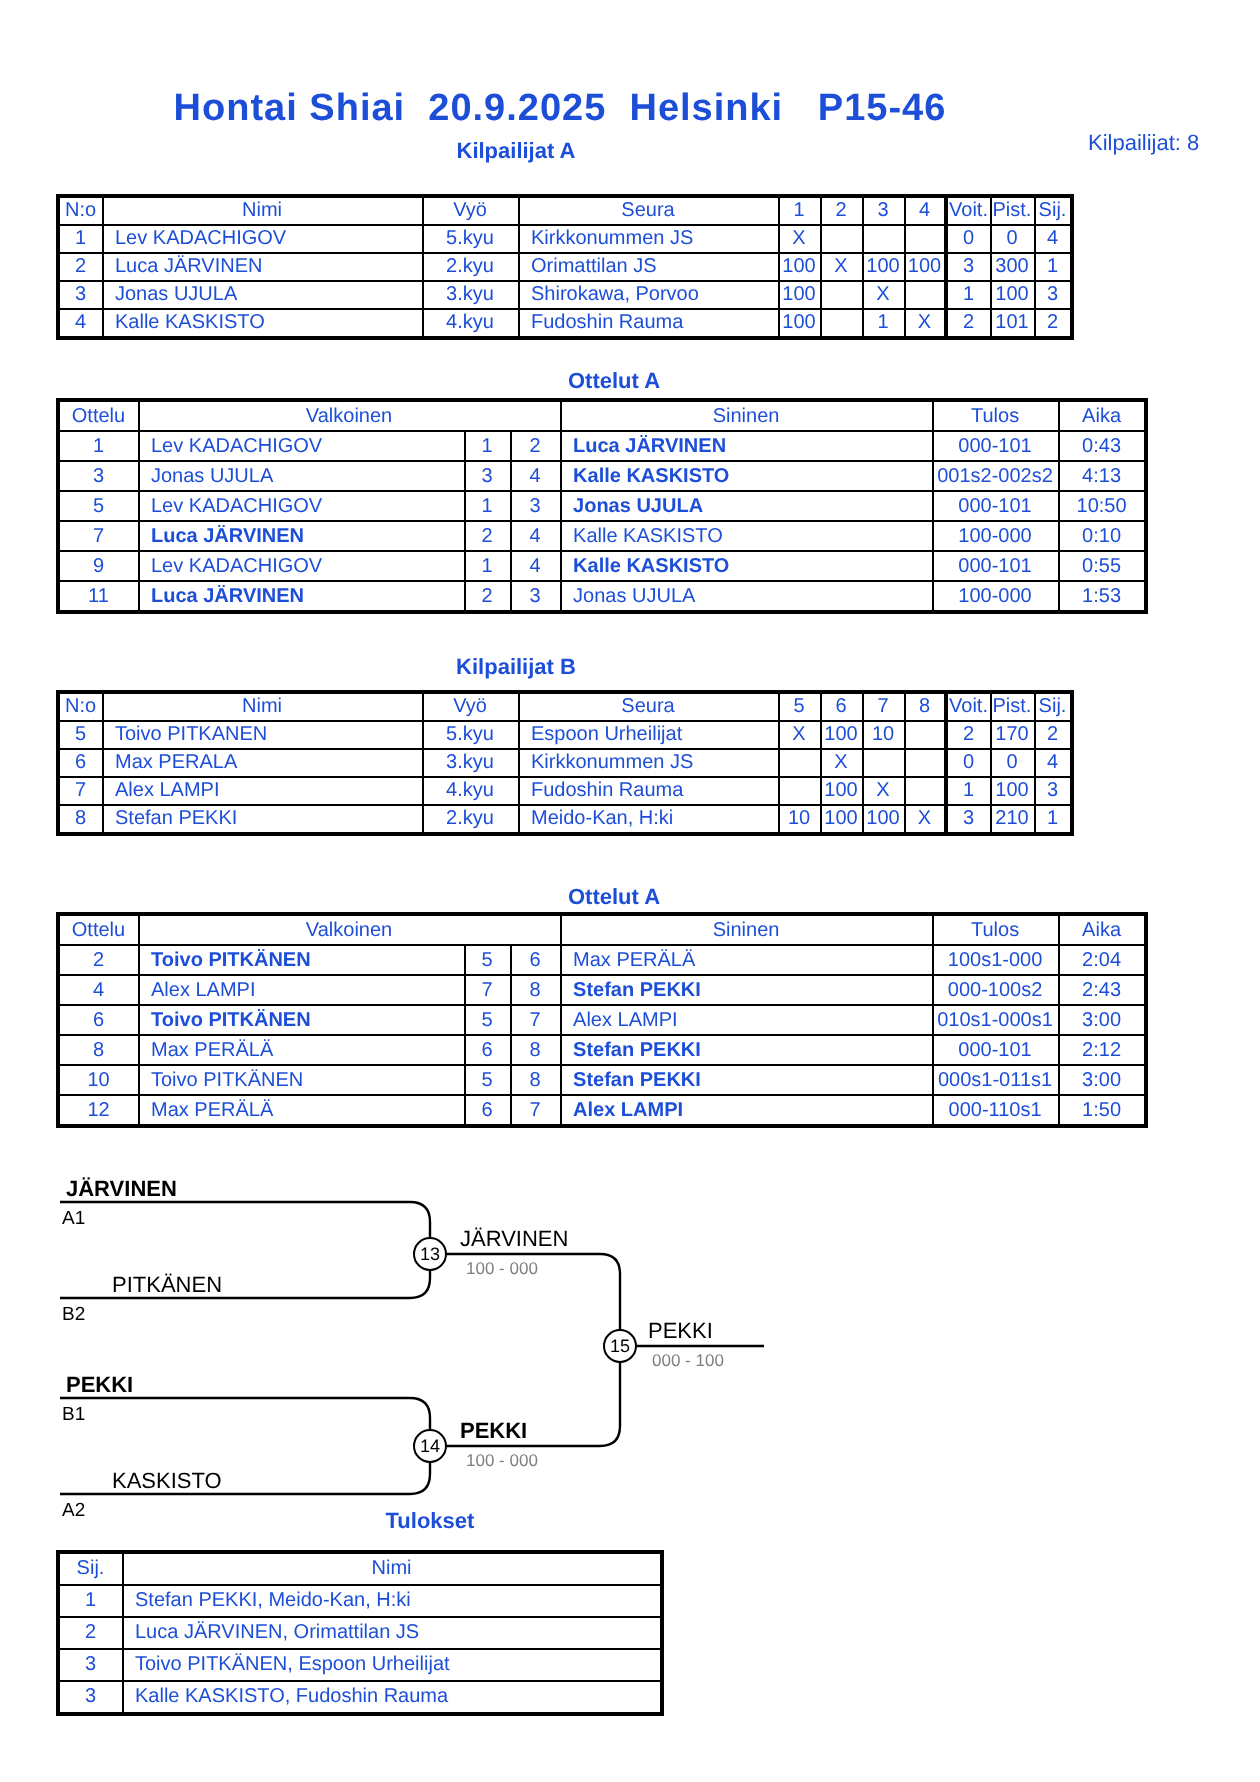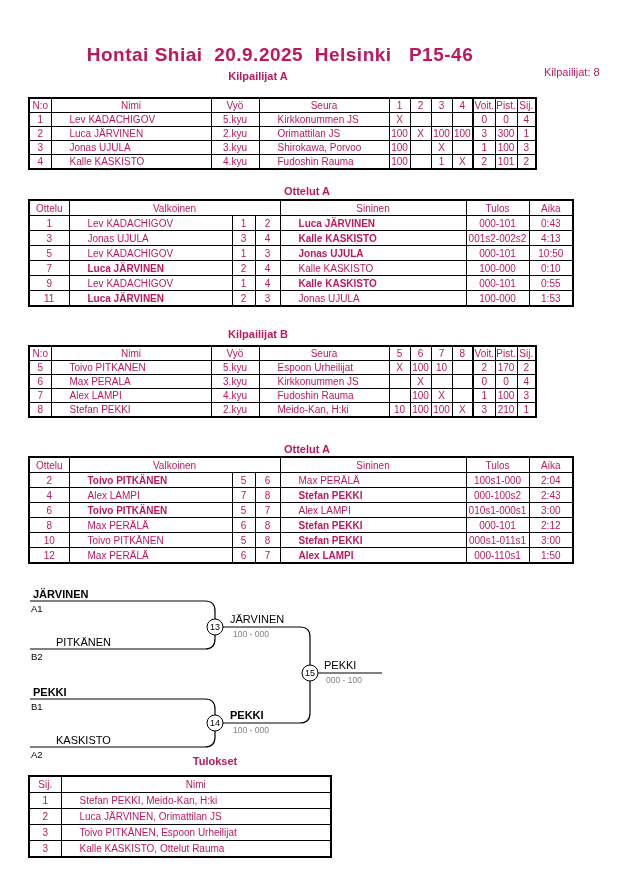--- a/index.html
+++ b/index.html
@@ -1,33 +1,33 @@
 <!DOCTYPE html>
 <html><head>
 <meta charset="utf-8">
 <style>
   html,body{margin:0;padding:0;background:#fff;}
   #page{position:relative;width:630px;height:891px;background:#ffffff;
-        font-family:"Liberation Sans",sans-serif;color:#be185d;overflow:hidden;}
+        font-family:"Liberation Sans",sans-serif;color:#1d4ed8;overflow:hidden;}
   .abs{position:absolute;}
   .page-title{top:44px;left:0;width:560px;text-align:center;font-size:19px;
               font-weight:bold;white-space:pre;letter-spacing:0.5px;}
   .section-title{font-size:11px;font-weight:bold;text-align:center;}
   .count-label{top:66px;left:544px;font-size:11px;}
   table{position:absolute;border-collapse:collapse;table-layout:fixed;
         border:2px solid #000;font-size:10px;background:#fff;}
   th,td{border:1px solid #000;padding:0;overflow:hidden;white-space:nowrap;
         vertical-align:middle;}
   th{font-weight:normal;text-align:center;}
   .pool th,.pool td{height:13px;}
   .match th,.match td{height:14px;}
   .results th,.results td{height:15px;}
   .pool tr > *:nth-child(9){border-left:2px solid #000;}
   .c{text-align:center;}
-  .l{text-align:left;padding-left:18px;}
+  .l{text-align:left;padding-left:6px;}
   .win{font-weight:bold;}
   svg text{font-family:"Liberation Sans",sans-serif;}
   .bl{fill:none;stroke:#000;stroke-width:1.2;}
   .node{fill:#fff;stroke:#000;stroke-width:1;}
   .bname{font-size:11px;}
   .bbold{font-size:11px;font-weight:bold;}
   .seed{font-size:9.5px;}
   .score{font-size:8.5px;}
   .nnum{font-size:9px;text-anchor:middle;}
 </style>
@@ -423,18 +423,18 @@
         <tr>
           <td class="c">2</td>
           <td class="l">Luca JÄRVINEN, Orimattilan JS</td>
         </tr>
         <tr>
           <td class="c">3</td>
           <td class="l">Toivo PITKÄNEN, Espoon Urheilijat</td>
         </tr>
         <tr>
           <td class="c">3</td>
-          <td class="l">Kalle KASKISTO, Ottelut Rauma</td>
+          <td class="l">Kalle KASKISTO, Fudoshin Rauma</td>
         </tr>
       </tbody>
   </table>
 
 </div>
 
 </body></html>

